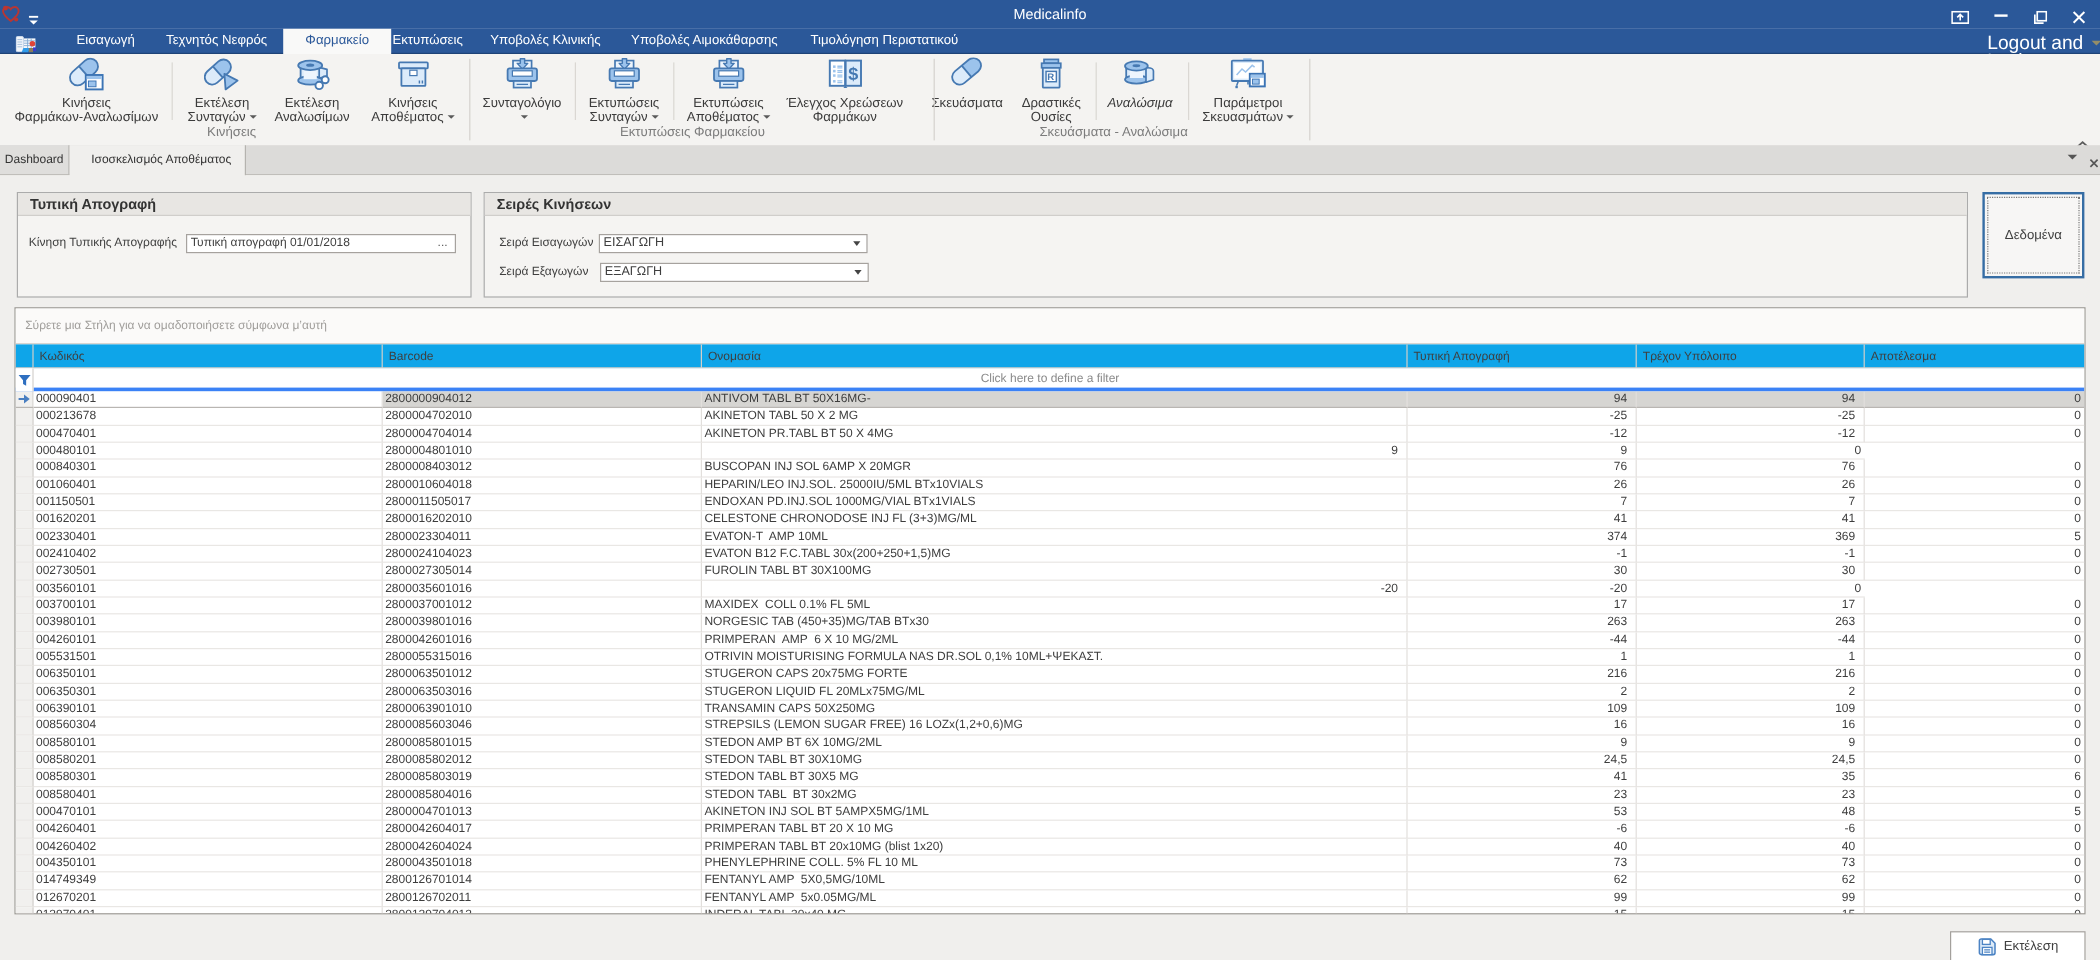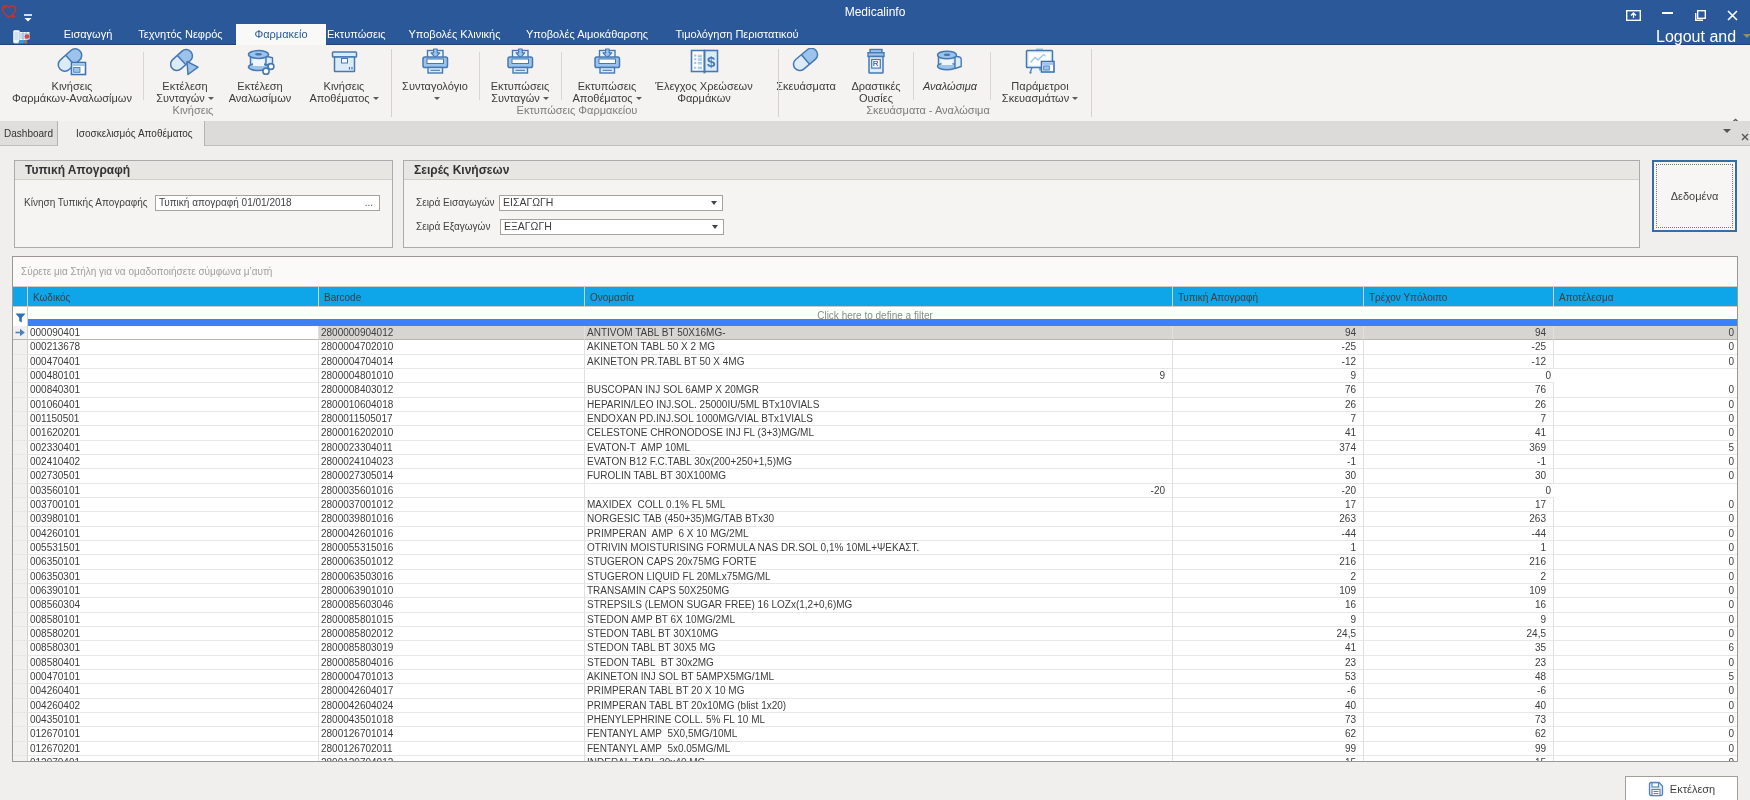--- a/index.html
+++ b/index.html
@@ -236,21 +236,21 @@
 <div style="height:30px;border-bottom:1px solid #cfccc8;background:#fbfaf9;font-size:10px;color:#a09e9b;line-height:30px;padding-left:8px;">Σύρετε μια Στήλη για να ομαδοποιήσετε σύμφωνα μ’αυτή</div>
 <div class="hrow">
         <div></div>
         <div>Κωδικός</div>
         <div>Barcode</div>
         <div>Ονομασία</div>
         <div>Τυπική Απογραφή</div>
         <div>Τρέχον Υπόλοιπο</div>
         <div style="border-right:none;">Αποτέλεσμα</div>
       </div>
-<div style="position:relative;height:19px;border-bottom:7px solid #3b82f6;background:#fff;">
+<div style="position:relative;height:19px;border-bottom:3px solid #3b82f6;background:#fff;">
         <div style="position:absolute;left:0;top:0;width:15px;height:19px;border-right:1px solid #d4d1cd;background:#fff;">
           <div style="margin:2px 0 0 2px;"><svg width="11" height="10" viewBox="0 0 11 10">
               <path d="M0.5 0.5 H10.5 L6.8 4.8 V9.5 L4.2 8 V4.8 Z" fill="#2e6fc0"></path>
             </svg></div>
         </div>
         <div style="text-align:center;font-size:10px;color:#8a8a8a;line-height:18px;">Click here to define a filter</div>
       </div>
 <div class="grow sel">
         <div class="ind"><div style="margin:2px 0 0 2px;"><svg width="11" height="9" viewBox="0 0 11 9">
               <path d="M0.5 4.5 H6" stroke="#4a7fc1" stroke-width="1.6"></path>
@@ -499,21 +499,21 @@
         <div class="ind"></div>
         <div class="c1">004350101</div>
         <div>2800043501018</div>
         <div>PHENYLEPHRINE COLL. 5% FL 10 ML</div>
         <div class="num">73</div>
         <div class="num">73</div>
         <div class="num last" style="border-right:none;">0</div>
       </div>
 <div class="grow">
         <div class="ind"></div>
-        <div class="c1">012670101</div>
+        <div class="c1">014749349</div>
         <div>2800126701014</div>
         <div>FENTANYL AMP  5X0,5MG/10ML</div>
         <div class="num">62</div>
         <div class="num">62</div>
         <div class="num last" style="border-right:none;">0</div>
       </div>
 <div class="grow">
         <div class="ind"></div>
         <div class="c1">012670201</div>
         <div>2800126702011</div>

